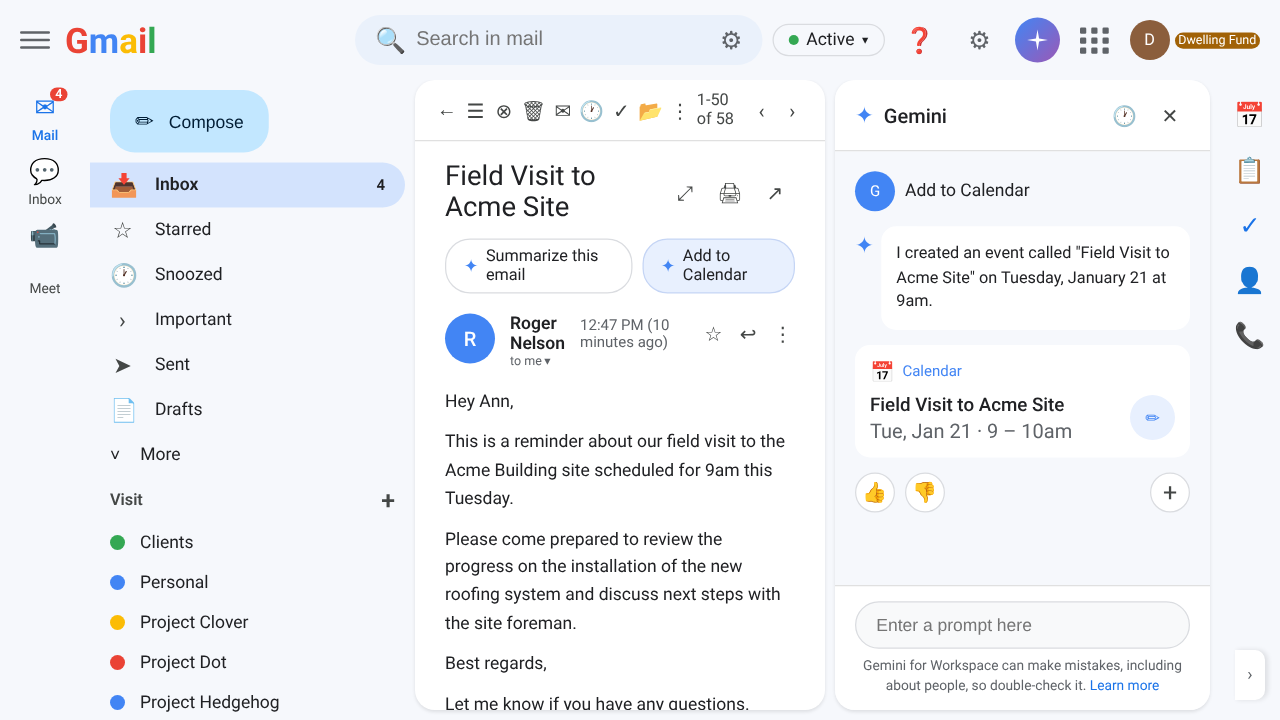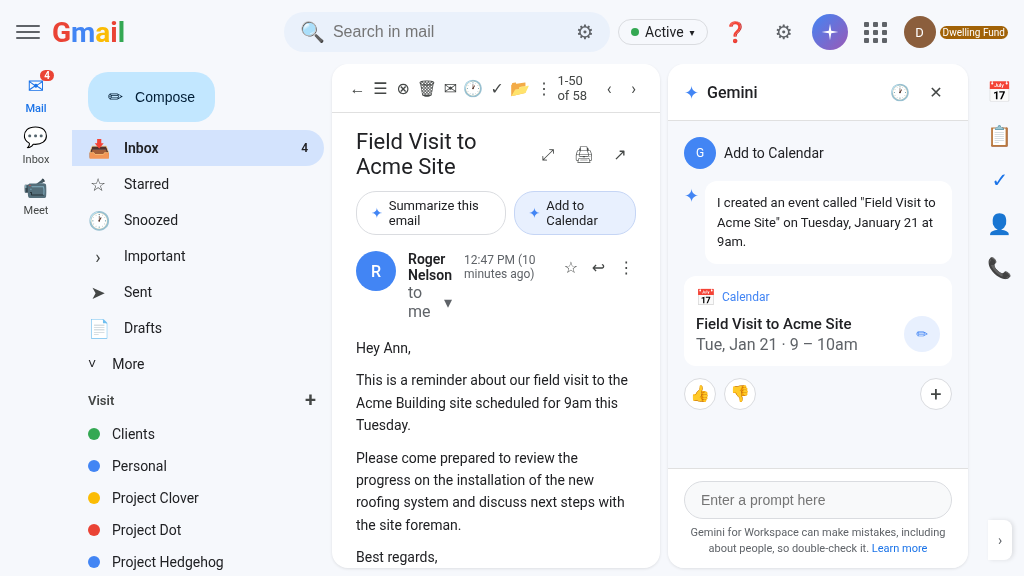--- a/index.html
+++ b/index.html
@@ -56,21 +56,21 @@
     .email-content { flex: 1; overflow-y: auto; padding: 16px 24px; }
     .email-subject { font-size: 22px; font-weight: 400; color: #202124; margin-bottom: 12px; display: flex; align-items: center; gap: 8px; }
     .email-actions-bar { display: flex; gap: 8px; margin-bottom: 16px; }
     .action-chip { display: flex; align-items: center; gap: 6px; border: 1px solid #dadce0; border-radius: 20px; padding: 6px 14px; font-size: 13px; cursor: pointer; background: white; color: #202124; }
     .action-chip .chip-icon { color: #4285F4; font-size: 14px; }
     .action-chip.active { background: #e8f0fe; border-color: #c5d5f5; }
     .email-header { display: flex; align-items: flex-start; gap: 12px; margin-bottom: 16px; }
     .sender-avatar { width: 40px; height: 40px; border-radius: 50%; background: #4285F4; color: white; display: flex; align-items: center; justify-content: center; font-size: 16px; font-weight: 500; flex-shrink: 0; }
     .sender-info { flex: 1; }
     .sender-name { font-size: 14px; font-weight: 600; }
-    .sender-to { font-size: 16px; color: #5f6368; display: flex; align-items: center; gap: 2px; }
+    .sender-to { font-size: 10px; color: #5f6368; display: flex; align-items: center; gap: 2px; }
     .email-time { font-size: 12px; color: #5f6368; margin-left: auto; display: flex; align-items: center; gap: 8px; }
     .email-body { font-size: 14px; line-height: 1.6; color: #202124; }
     .email-body p { margin-bottom: 10px; }
 
     
     .gemini-panel { width: 300px; flex-shrink: 0; background: #f6f8fc; border-radius: 16px; margin: 0 8px 8px 0; display: flex; flex-direction: column; overflow: hidden; box-shadow: 0 1px 3px rgba(0,0,0,0.1); }
     .gemini-header { display: flex; align-items: center; padding: 12px 16px; gap: 8px; background: white; border-bottom: 1px solid #e0e0e0; }
     .gemini-title { font-size: 16px; font-weight: 500; display: flex; align-items: center; gap: 8px; flex: 1; }
     .gemini-star { color: #4285F4; font-size: 18px; }
     .gemini-header-icons { display: flex; gap: 4px; }
@@ -165,21 +165,21 @@
     <div style="display:flex;flex-direction:column;align-items:center;gap:2px;cursor:pointer;">
       <div style="width:40px;height:28px;display:flex;align-items:center;justify-content:center;">
         <span style="font-size:20px;color:#444746;">💬</span>
       </div>
       <span style="font-size:11px;color:#444746;">Inbox</span>
     </div>
     <div style="display:flex;flex-direction:column;align-items:center;gap:2px;cursor:pointer;">
       <div style="width:40px;height:28px;display:flex;align-items:center;justify-content:center;">
         <span style="font-size:20px;color:#444746;">📹</span>
       </div>
-      <span style="font-size:11px;color:#444746;">Meet</span>
+      <span style="font-size:11px;color:#444746;margin-top:20px;">Meet</span>
     </div>
   </div>
 
   <div class="sidebar">
     <button class="compose-btn">
       <span class="compose-icon">✏</span>
       <span>Compose</span>
     </button>
 
     <div class="nav-item active">

